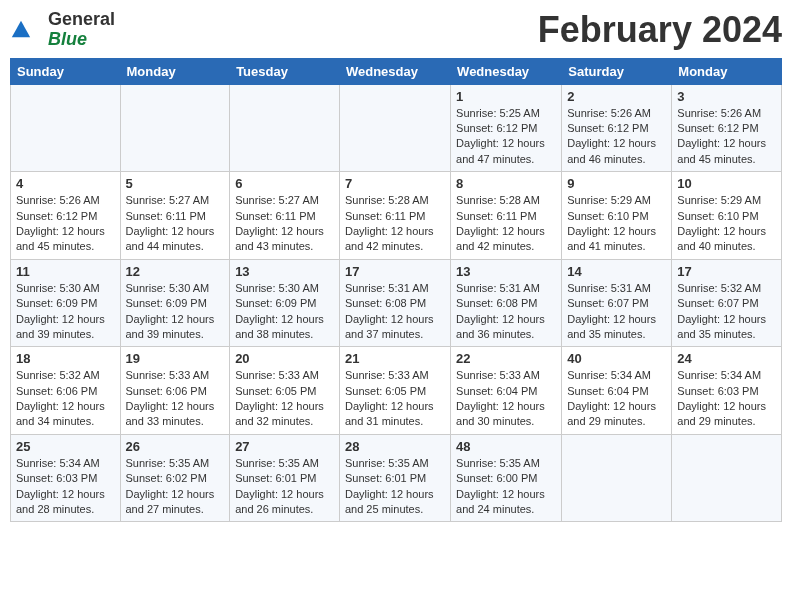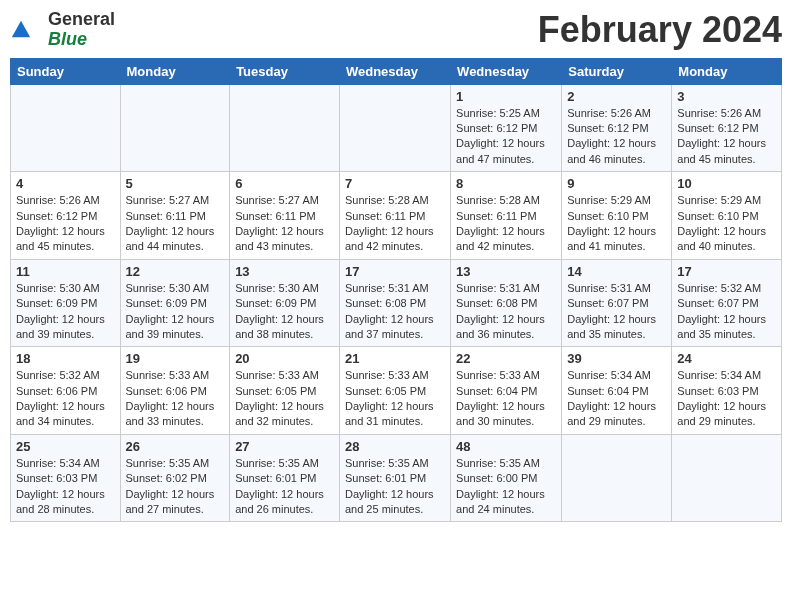--- a/index.html
+++ b/index.html
@@ -211,21 +211,21 @@
         </td>
         <td>
           <div class="day-num">21</div>
           <div class="day-info">Sunrise: 5:33 AM<br>Sunset: 6:05 PM<br>Daylight: 12 hours<br>and 31 minutes.</div>
         </td>
         <td>
           <div class="day-num">22</div>
           <div class="day-info">Sunrise: 5:33 AM<br>Sunset: 6:04 PM<br>Daylight: 12 hours<br>and 30 minutes.</div>
         </td>
         <td>
-          <div class="day-num">39</div>
+          <div class="day-num">40</div>
           <div class="day-info">Sunrise: 5:34 AM<br>Sunset: 6:04 PM<br>Daylight: 12 hours<br>and 29 minutes.</div>
         </td>
         <td>
           <div class="day-num">24</div>
           <div class="day-info">Sunrise: 5:34 AM<br>Sunset: 6:03 PM<br>Daylight: 12 hours<br>and 29 minutes.</div>
         </td>
       </tr>
       <tr>
         <td>
           <div class="day-num">25</div>

